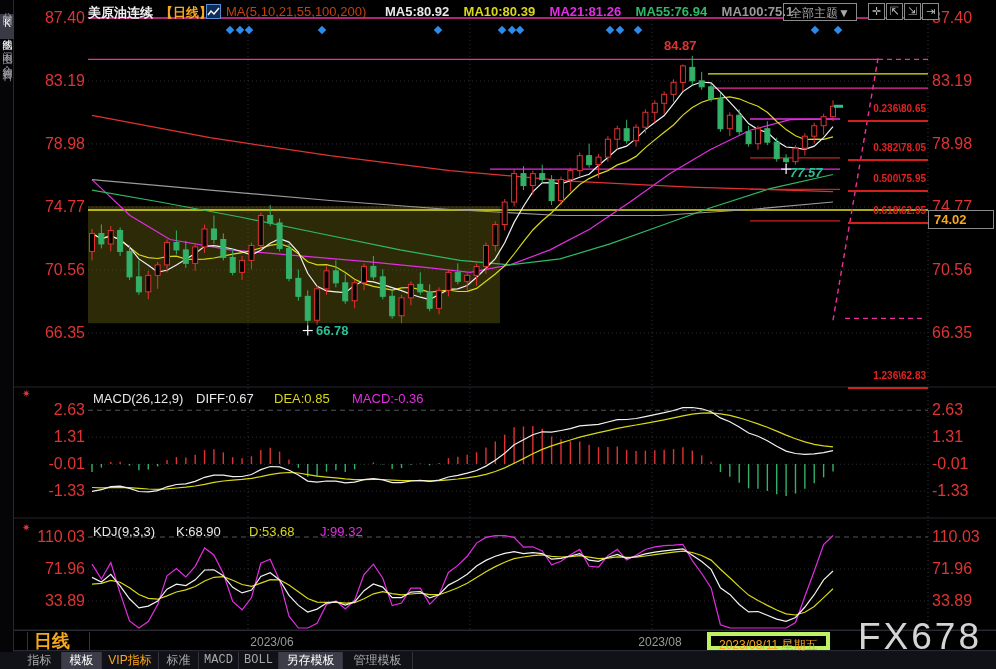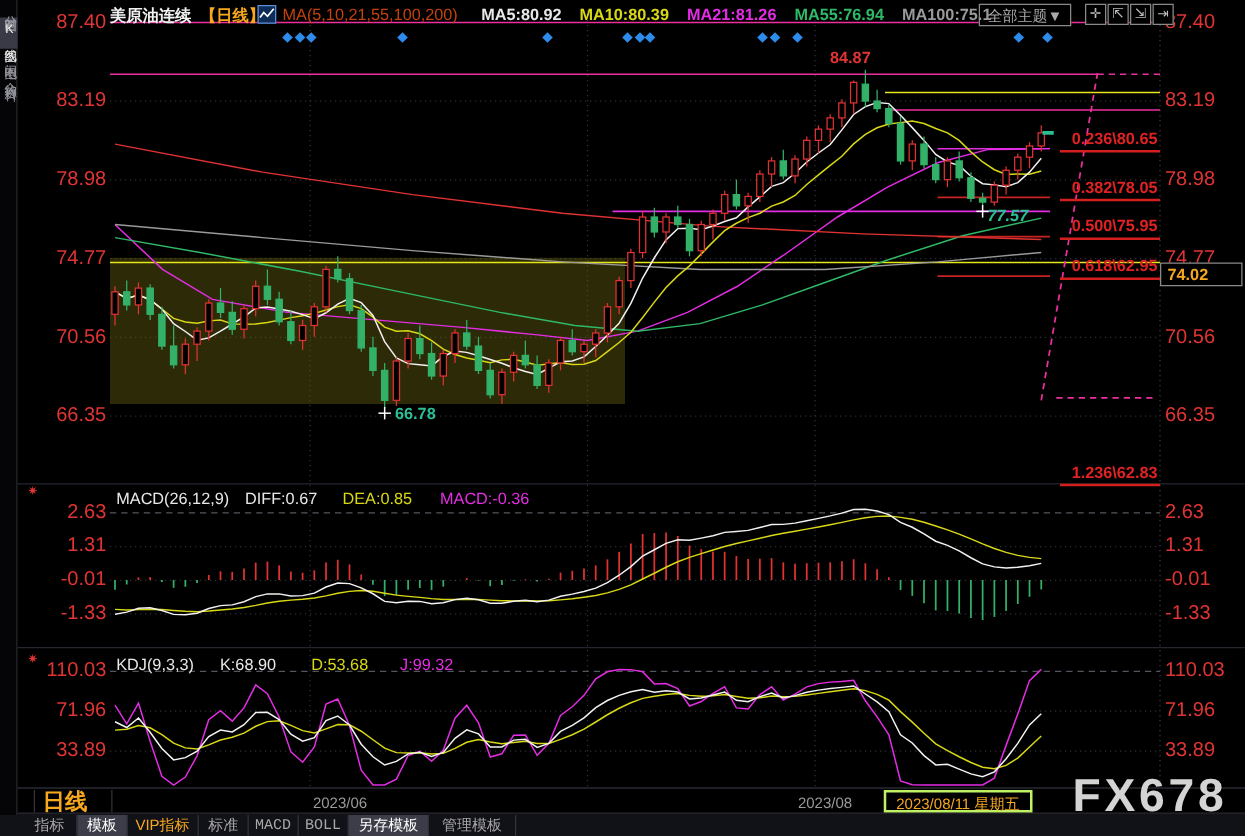--- a/index.html
+++ b/index.html
@@ -5,52 +5,52 @@
   * { margin:0; padding:0; box-sizing:border-box; }
   html,body { width:996px; height:669px; background:#000; overflow:hidden;
               font-family:"Liberation Sans","DejaVu Sans",sans-serif; }
   #stage { position:relative; width:996px; height:669px; background:#000; }
   #chart-svg { position:absolute; left:0; top:0; z-index:1; }
   .lbl { position:absolute; z-index:3; font-size:16px; line-height:14px; white-space:nowrap; }
   .red { color:#e03434; }
   .axis-l { left:22px; width:63px; text-align:right; }
   .axis-r { left:932px; text-align:left; }
   .hdr { position:absolute; top:4px; z-index:4; font-size:13px; font-weight:bold; white-space:nowrap; }
-  .fib { position:absolute; z-index:3; font-size:13px; font-weight:bold; color:#e02222;
+  .fib { position:absolute; z-index:3; font-size:10px; font-weight:bold; color:#e02222;
          width:78px; text-align:right; left:848px; }
   .fib-line { position:absolute; z-index:3; height:2px; background:#d51f1f; left:848px; width:80px; }
   .teal { color:#2bbf96; font-weight:bold; font-size:12px; }
   .panel-hdr { position:absolute; z-index:4; font-size:13px; white-space:nowrap; }
   .star { position:absolute; z-index:4; color:#e03434; font-size:10px; }
   #theme-box { position:absolute; left:783px; top:3px; z-index:4; border:1px solid #8a8a8a;
                color:#aaa; font-size:12px; padding:1px 6px; height:18px; background:#000; cursor:pointer;}
   .tool-ico { position:absolute; top:3px; z-index:4; width:17px; height:17px; border:1px solid #8a8a8a;
               color:#bbb; font-size:11px; line-height:15px; text-align:center; background:#000; cursor:pointer;}
   #sidebar { position:absolute; left:0; top:0; width:14px; height:669px; z-index:5;
              background:#050508; border-right:1px solid #26262e; }
   .side-item { writing-mode:vertical-rl; text-orientation:upright; color:#9a9aa2; font-size:10px;
                letter-spacing:2px; padding:4px 0; width:14px; text-align:center; cursor:pointer; }
   .side-item.active { color:#f2f2f2; background:#3a3a46; }
   #axis-row { position:absolute; left:0; top:630px; width:996px; height:21px; z-index:4;
               border-top:1px solid #2a2a33; border-bottom:1px solid #2a2a33; background:#000; }
   #period-cell { position:absolute; left:27px; top:632px; width:63px; height:18px; z-index:5;
                  border-left:1px solid #333; border-right:1px solid #333; color:#f7a81e;
                  font-size:18px; font-weight:bold; padding-left:6px; line-height:18px; cursor:pointer;}
   .x-date { position:absolute; top:635px; z-index:5; color:#9a9a9a; font-size:12px; transform:translateX(-50%); }
-  #cur-date { position:absolute; left:707px; top:632px; z-index:5; border:2px solid #bef264;
+  #cur-date { position:absolute; left:707px; top:632px; z-index:5; border:4px solid #bef264;
               color:#f7a81e; font-size:12px; padding:1px 8px; height:18px; background:#000;}
   #tab-row { position:absolute; left:0; top:652px; width:996px; height:17px; z-index:5;
              background:#111118; display:flex; }
   .tab { height:17px; line-height:16px; font-size:12px; color:#a8a8a8; text-align:center;
          border-right:1px solid #33333d; cursor:pointer; }
   .tab.raised { background:#3d3d49; color:#fff; }
   .tab.accent { color:#f7a81e; }
   .tab.mono { font-family:"Liberation Mono","DejaVu Sans Mono",monospace; }
   #watermark { position:absolute; left:858px; top:616px; z-index:6; color:#d4d4d4;
-               font-size:37px; font-weight:bold; letter-spacing:3px; }
+               font-size:37px; font-weight:normal; letter-spacing:3px; }
   #price-box { position:absolute; left:928px; top:210px; width:66px; height:19px; z-index:4;
                border:1px solid #8a8a8a; background:#000; color:#f7a81e; font-size:13px;
                font-weight:bold; line-height:17px; padding-left:5px; }
   #chart-ico { position:absolute; left:206px; top:4px; z-index:4; width:15px; height:15px;
                background:#0e2c57; border:1px solid #5a8fd6; }
 </style>
 </head>
 <body>
 <div id="stage">
 

